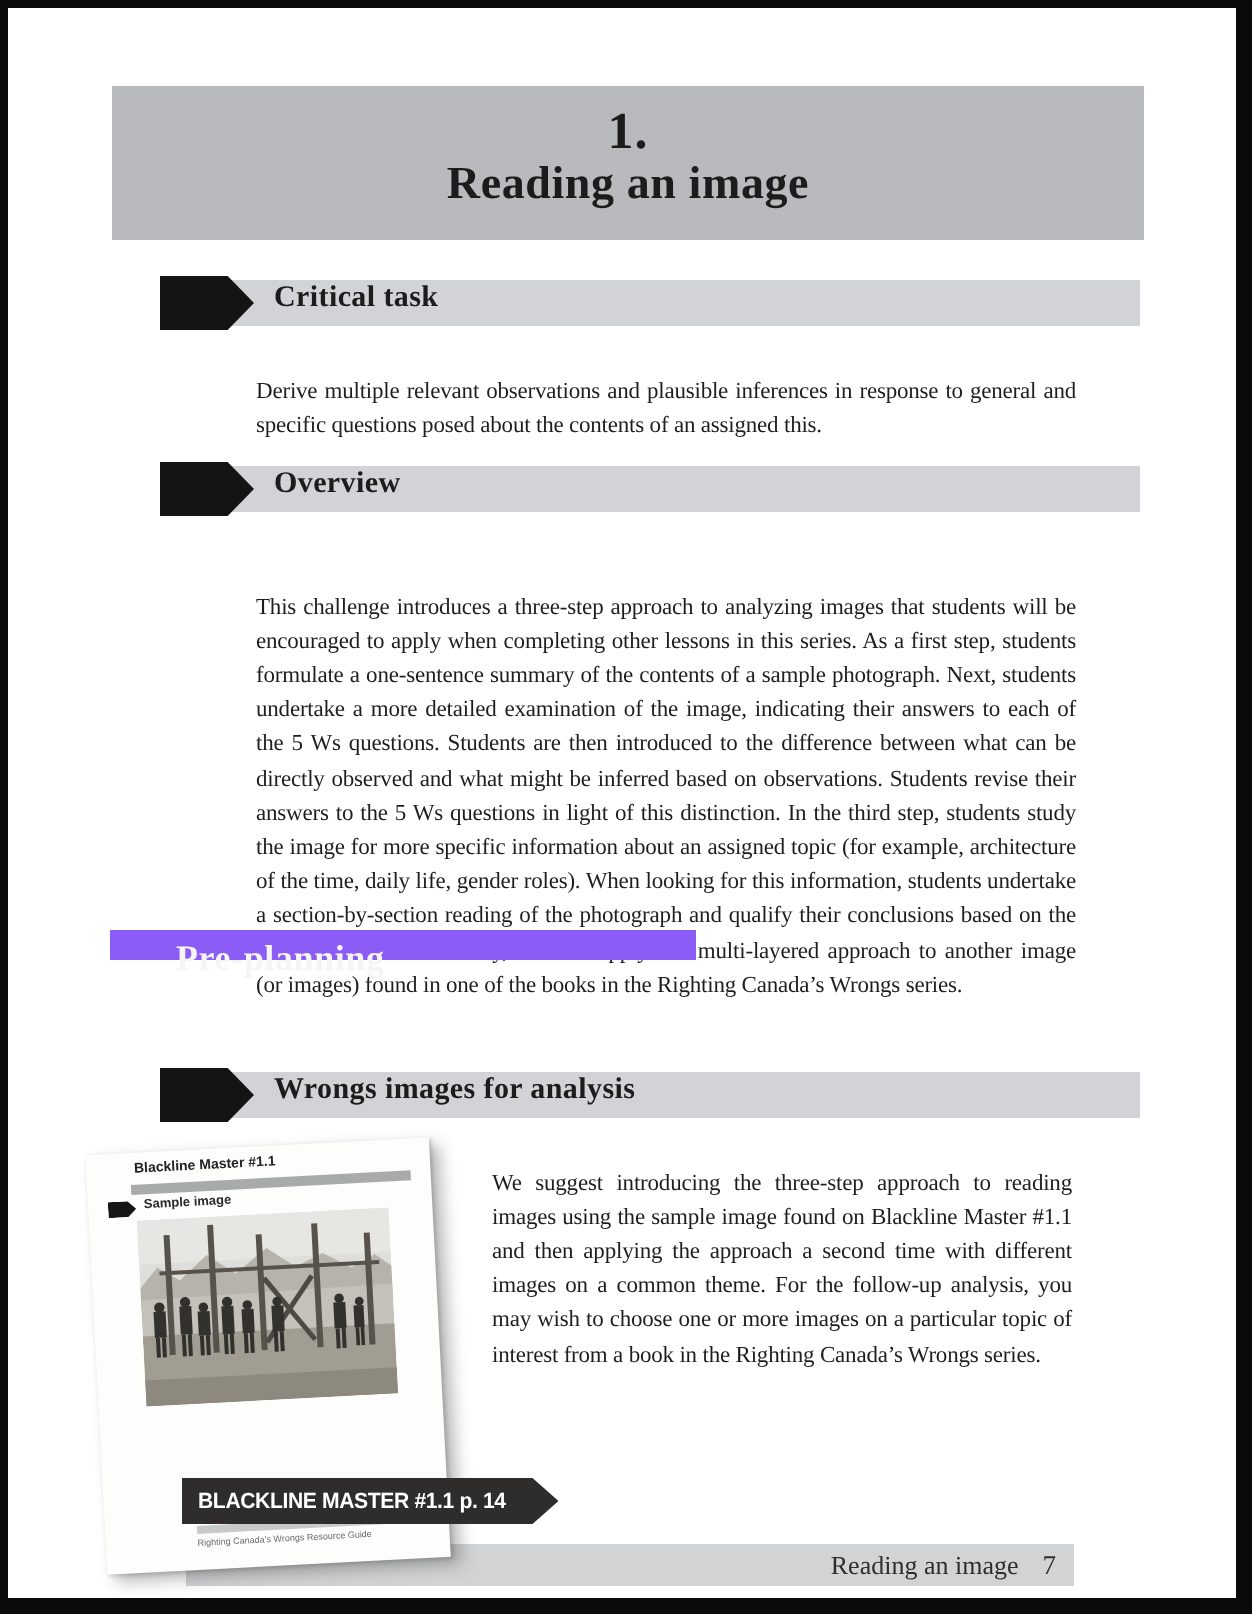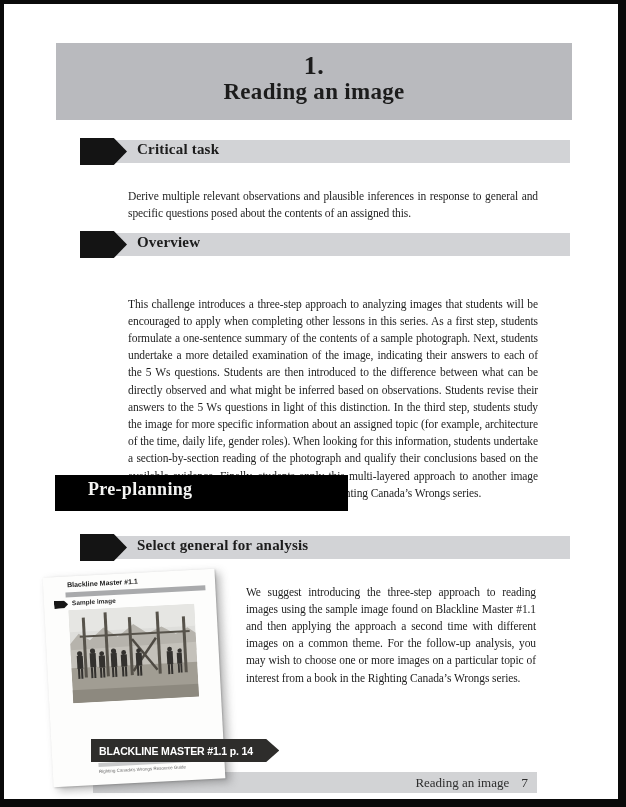--- a/index.html
+++ b/index.html
@@ -25,21 +25,21 @@
   .section-head .arrow{position:absolute;left:55px;top:0;width:47px;height:27px;background:#141414;
         clip-path:polygon(0 0,72% 0,100% 50%,72% 100%,0 100%);}
   .section-head .label{position:absolute;left:112px;top:3px;font-size:15px;font-weight:bold;letter-spacing:.2px;}
 
   .bodytext{font-size:11.5px;line-height:17.2px;text-align:justify;letter-spacing:-0.1px;color:#1e1e1e;}
   #critical-body{left:128px;top:176px;width:410px;}
   #overview-body{left:128px;top:284px;width:410px;}
   #select-body{left:246px;top:572px;width:290px;}
 
   
-  .black-banner{left:55px;top:475px;width:293px;height:36px;background:#000000;}
+  .black-banner{left:55px;top:465px;width:293px;height:15px;background:#8b5cf6;}
   .black-banner .label{color:#f5f5f3;font-size:18px;font-weight:bold;line-height:29px;padding-left:33px;letter-spacing:.3px;}
 
   
   .footer-bar{left:93px;top:772px;width:444px;height:21px;background:#d2d3d5;z-index:1;
       display:flex;align-items:center;justify-content:flex-end;padding-right:9px;box-sizing:border-box;}
   .footer-bar .ftext{font-size:13px;color:#2e2e2e;}
   .footer-bar .fnum{font-size:13.5px;color:#2e2e2e;margin-left:12px;}
 
   
   .thumb{left:48px;top:573px;width:172px;height:210px;background:#fdfdfc;z-index:2;
@@ -89,21 +89,21 @@
 </div>
 <p class="abs bodytext" id="overview-body">This challenge introduces a three-step approach to analyzing images that students will be encouraged to apply when completing other lessons in this series. As a first step, students formulate a one-sentence summary of the contents of a sample photograph. Next, students undertake a more detailed examination of the image, indicating their answers to each of the 5 Ws questions. Students are then introduced to the difference between what can be directly observed and what might be inferred based on observations. Students revise their answers to the 5 Ws questions in light of this distinction. In the third step, students study the image for more specific information about an assigned topic (for example, architecture of the time, daily life, gender roles). When looking for this information, students undertake a section-by-section reading of the photograph and qualify their conclusions based on the available evidence. Finally, students apply this multi-layered approach to another image (or images) found in one of the books in the Righting Canada’s Wrongs series.</p>
 
 <div class="abs black-banner">
   <div class="label">Pre-planning</div>
 </div>
 
 <div class="abs section-head" style="top:534px;">
   <div class="bar"></div>
   <div class="arrow"></div>
-  <div class="label">Select general for analysis</div>
+  <div class="label">Wrongs images for analysis</div>
 </div>
 <p class="abs bodytext" id="select-body">We suggest introducing the three-step approach to reading images using the sample image found on Blackline Master #1.1 and then applying the approach a second time with different images on a common theme. For the follow-up analysis, you may wish to choose one or more images on a particular topic of interest from a book in the Righting Canada’s Wrongs series.</p>
 
 <div class="abs footer-bar">
   <span class="ftext">Reading an image</span>
   <span class="fnum">7</span>
 </div>
 
 <div class="abs thumb">
   <div class="bm-title">Blackline Master #1.1</div>

